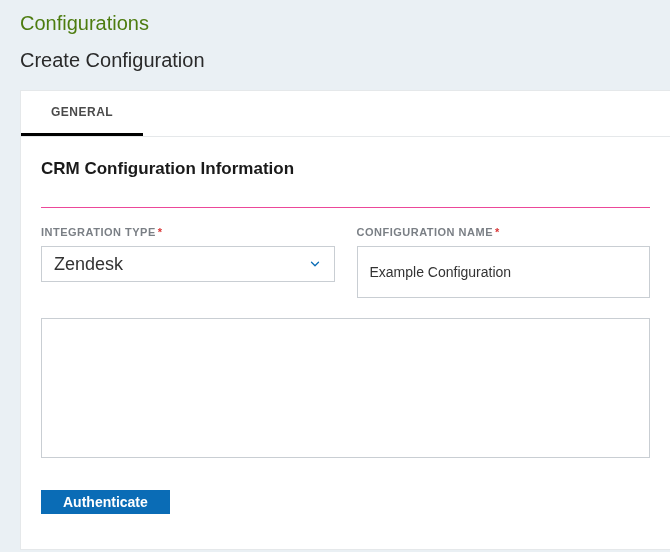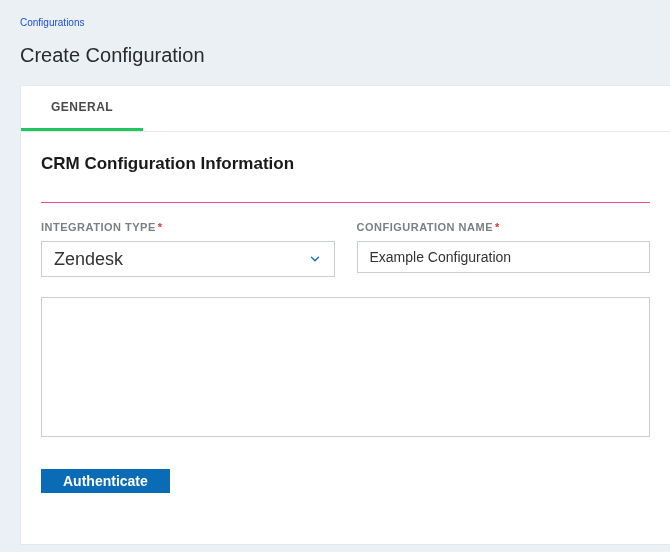--- a/index.html
+++ b/index.html
@@ -8,22 +8,22 @@
       background: #eaf0f4;
       width: 670px;
       height: 552px;
       overflow: hidden;
       color: #333;
     }
     .header {
       padding: 12px 20px 18px 20px;
     }
     .breadcrumb {
-      color: #1d4ed8;
-      font-size: 10px;
+      color: #4d7c0f;
+      font-size: 20px;
       cursor: pointer;
       display: inline-block;
     }
     .page-title {
       font-size: 20px;
       font-weight: 400;
       color: #2a2a2a;
       margin-top: 14px;
     }
     .panel {
@@ -41,21 +41,21 @@
     .tab {
       padding: 14px 30px;
       font-size: 12px;
       font-weight: 700;
       letter-spacing: 0.5px;
       color: #4a4a4a;
       cursor: pointer;
       border-bottom: 3px solid transparent;
     }
     .tab.active {
-      border-bottom: 3px solid #22c55e;
+      border-bottom: 3px solid #000000;
     }
     .section {
       padding: 22px 20px 20px 20px;
     }
     .section-title {
       font-size: 17px;
       font-weight: 600;
       color: #1a1a1a;
       padding-bottom: 28px;
       border-bottom: 1px solid #ec4899;
@@ -94,21 +94,21 @@
       position: absolute;
       right: 12px;
       top: 50%;
       transform: translateY(-50%);
       pointer-events: none;
     }
     .chevron svg { display: block; }
     .text-input {
       width: 100%;
       border: 1px solid #c9ced3;
-      height: 32px;
+      height: 52px;
       padding: 0 12px;
       font-size: 14px;
       color: #333;
       outline: none;
       font-family: inherit;
     }
     .textarea {
       width: 100%;
       border: 1px solid #c9ced3;
       height: 140px;

